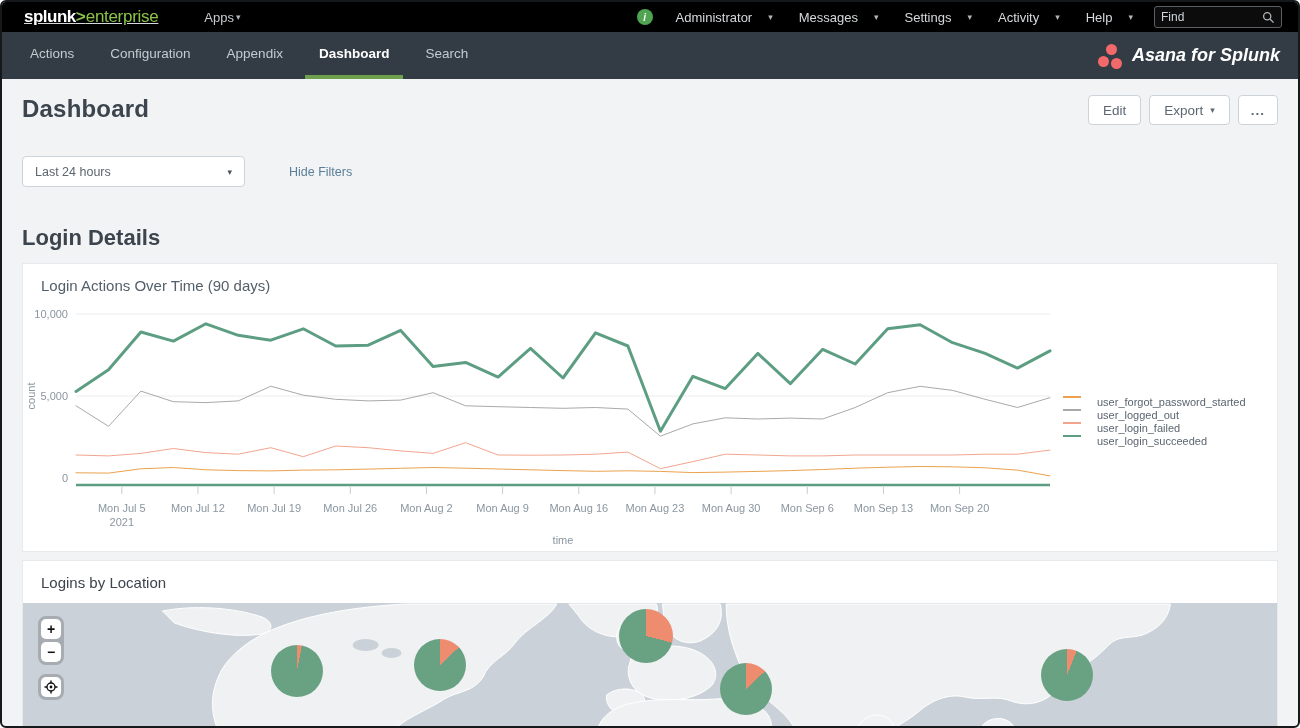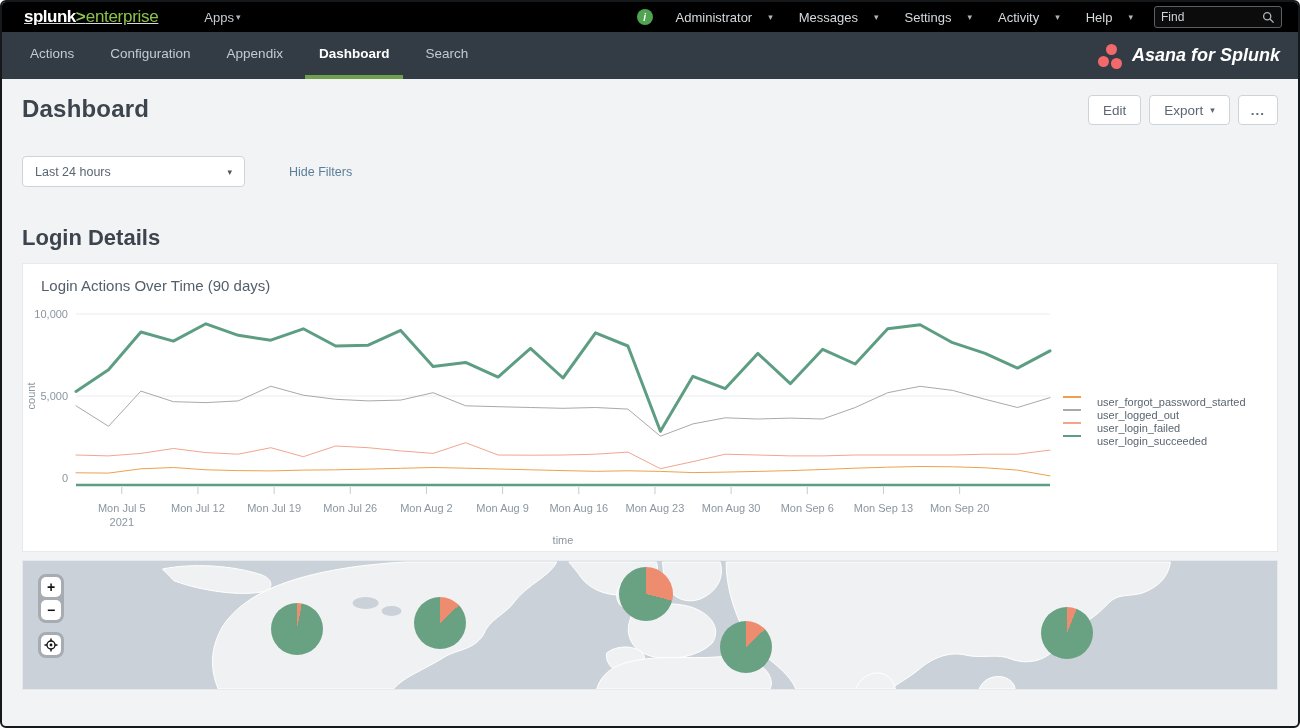--- a/index.html
+++ b/index.html
@@ -233,20 +233,21 @@
             </div>
             <div class="legend-row">
               <span class="legend-swatch" style="background: rgb(93, 158, 131);"></span>
               <span class="legend-label">user_login_succeeded</span>
             </div>
           </div>
       </div>
     </div>
 
     <div class="panel map-panel">
+      <div class="panel-title">Logins by Location</div>
       <div class="map" id="map">
         <svg class="land" viewBox="0 0 1259 128" preserveAspectRatio="none">
           <g fill="#F0F1F2" stroke="#FFFFFF" stroke-width="1">
             <path d="M 140 8 C 170 2 210 4 240 14 C 250 18 252 26 244 30 C 220 36 180 30 152 20 Z"></path>
             <path d="M 196 128 C 186 104 190 84 200 66 C 210 50 228 36 252 26 C 286 12 330 4 384 1 L 536 1 C 528 16 506 24 494 40 C 484 54 468 58 462 74 C 452 90 434 88 420 98 C 400 110 382 116 372 128 Z"></path>
             <path d="M 548 1 L 636 1 C 640 14 632 26 614 32 C 592 38 570 30 560 16 C 556 10 552 6 548 1 Z"></path>
             <ellipse cx="604" cy="34" rx="8" ry="12"></ellipse>
             <path d="M 642 1 L 700 1 C 704 16 698 30 680 38 C 662 44 648 34 644 18 Z"></path>
             <path d="M 612 50 C 630 42 658 40 676 48 C 694 56 700 70 692 82 C 680 94 656 100 634 96 C 614 92 606 78 608 64 Z"></path>
             <path d="M 586 92 C 596 84 614 84 622 92 C 628 100 622 110 608 112 C 594 114 584 102 586 92 Z"></path>

